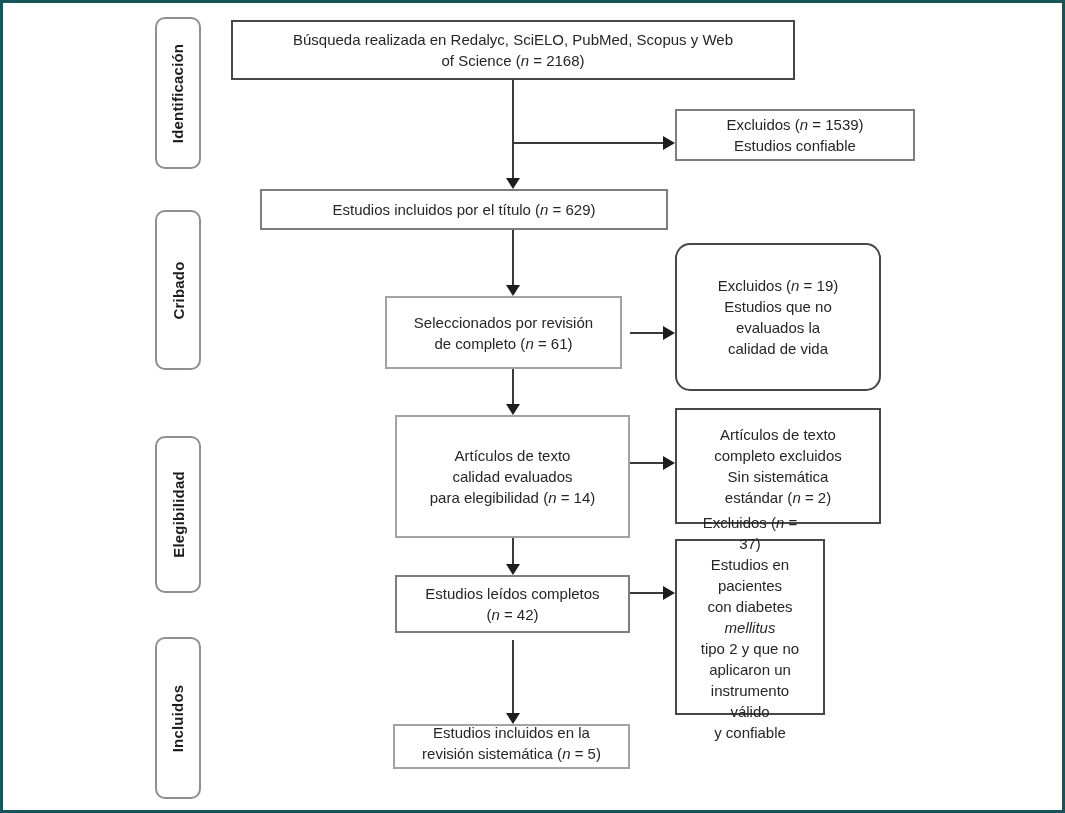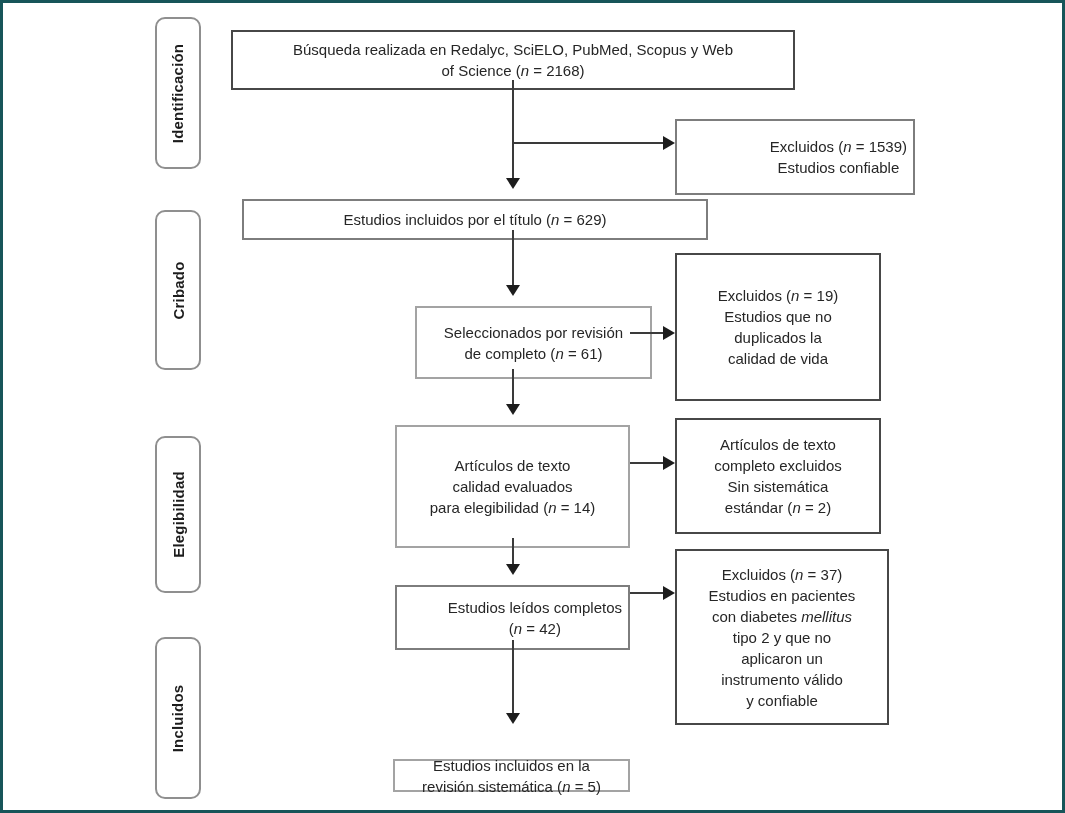--- a/index.html
+++ b/index.html
@@ -46,37 +46,36 @@
     position: absolute;
     box-sizing: border-box;
     background: #ffffff;
     display: flex;
     align-items: center;
     justify-content: center;
     text-align: center;
     font-size: 15px;
     line-height: 21px;
     padding: 3px 6px;
-    margin-top: 10px;
   }
   .bd-dark  { border: 2px solid #474747; }
   .bd-mid   { border: 2px solid #7d7d7d; }
   .bd-light { border: 2px solid #a3a3a3; }
 
   #box-search   { left: 228px; top: 17px;  width: 564px; height: 60px; }
-  #box-title    { left: 239px; top: 186px; width: 466px; height: 41px; }
-  #box-abstract { left: 412px; top: 293px; width: 237px; height: 73px; }
+  #box-title    { left: 257px; top: 186px; width: 408px; height: 41px; }
+  #box-abstract { left: 382px; top: 293px; width: 237px; height: 73px; }
   #box-fulltext { left: 392px; top: 412px; width: 235px; height: 123px; }
-  #box-complete { left: 392px; top: 572px; width: 235px; height: 65px; justify-content: flex-end; }
-  #box-included { left: 390px; top: 746px; width: 237px; height: 33px; }
+  #box-complete { left: 392px; top: 572px; width: 235px; height: 58px; }
+  #box-included { left: 390px; top: 721px; width: 237px; height: 45px; align-items: flex-end; }
 
-  #box-excl-duplicates { left: 672px; top: 106px; width: 240px; height: 76px; justify-content: flex-end; }
-  #box-excl-quality    { left: 672px; top: 240px; width: 206px; height: 148px; }
+  #box-excl-duplicates { left: 672px; top: 106px; width: 240px; height: 52px; }
+  #box-excl-quality    { left: 672px; top: 240px; width: 206px; height: 148px; border-radius: 15px; }
   #box-excl-stddev     { left: 672px; top: 405px; width: 206px; height: 116px; }
-  #box-excl-instrument { left: 672px; top: 536px; width: 214px; height: 176px; padding: 20px; }
+  #box-excl-instrument { left: 672px; top: 536px; width: 150px; height: 176px; padding: 20px; }
 
   
   .vline {
     position: absolute;
     width: 2px;
     left: 509px;
     background: #3a3a3a;
   }
   .hline {
     position: absolute;
@@ -152,21 +151,21 @@
     <span><span>Estudios leídos completos</span><br><span>(</span><i>n</i><span> = 42)</span></span>
   </div>
   <div class="fbox bd-light" id="box-included">
     <span><span>Estudios incluidos en la</span><br><span>revisión sistemática (</span><i>n</i><span> = 5)</span></span>
   </div>
 
   <div class="fbox bd-mid" id="box-excl-duplicates">
     <span><span>Excluidos (</span><i>n</i><span> = 1539)</span><br><span>Estudios confiable</span></span>
   </div>
   <div class="fbox bd-dark" id="box-excl-quality">
-    <span><span>Excluidos (</span><i>n</i><span> = 19)</span><br><span>Estudios que no</span><br><span>duplicados la</span><br><span>calidad de vida</span></span>
+    <span><span>Excluidos (</span><i>n</i><span> = 19)</span><br><span>Estudios que no</span><br><span>evaluados la</span><br><span>calidad de vida</span></span>
   </div>
   <div class="fbox bd-dark" id="box-excl-stddev">
     <span><span>Artículos de texto</span><br><span>completo excluidos</span><br><span>Sin sistemática</span><br><span>estándar (</span><i>n</i><span> = 2)</span></span>
   </div>
   <div class="fbox bd-dark" id="box-excl-instrument">
     <span><span>Excluidos (</span><i>n</i><span> = 37)</span><br><span>Estudios en pacientes</span><br><span>con diabetes </span><i>mellitus</i><br><span>tipo 2 y que no</span><br><span>aplicaron un</span><br><span>instrumento válido</span><br><span>y confiable</span></span>
   </div>
 
   <div class="vline" id="v-search-title"></div>
   <div class="ah-down" id="ah-title"></div>

